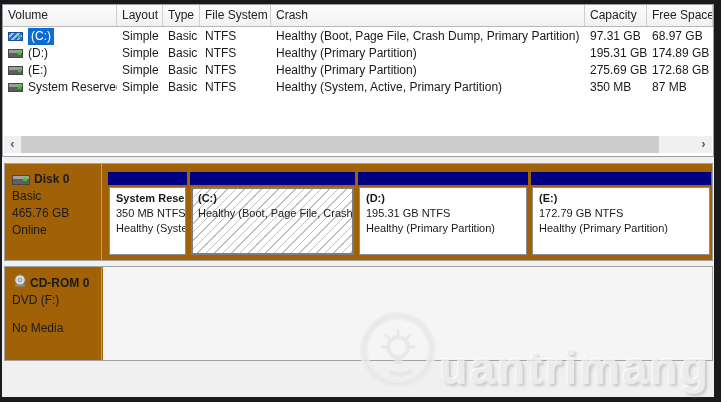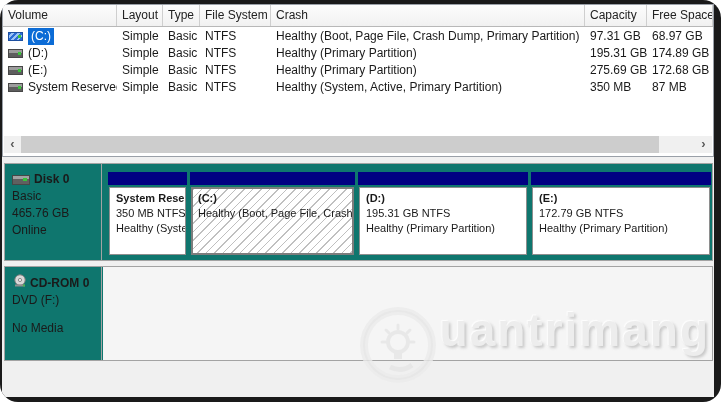--- a/index.html
+++ b/index.html
@@ -1,19 +1,19 @@
 <!DOCTYPE html>
 <html><head>
 <meta charset="utf-8">
 <style>
   * { margin:0; padding:0; box-sizing:border-box; }
   html,body { width:721px; height:402px; }
   body { font-family:"Liberation Sans", sans-serif; font-size:12px; color:#1a1a1a; }
 
-  .window { position:relative; width:721px; height:402px; background:#1a1a1a; overflow:hidden;border-radius:18px; }
+  .window { position:relative; width:721px; height:402px; background:#1a1a1a; overflow:hidden; }
   .inner { position:absolute; left:2px; top:4px; width:712px; height:393px; background:#f0f0f0; }
 
   
   .vol-list { position:absolute; left:0; top:0; width:712px; height:153px;
               background:#ffffff; border:1px solid #9aa0a8; }
   .vl-header { position:absolute; left:0; top:0; right:0; height:22px; display:flex;
                background:linear-gradient(#fdfdfd,#f1f1f1); border-bottom:1px solid #b8b8b8; }
   .vl-header .hcell { height:100%; line-height:21px; padding-left:5px; color:#222;
                       border-right:1px solid #cfcfcf; overflow:hidden; white-space:nowrap; }
   .vl-rows { position:absolute; left:0; top:23px; right:0; }
@@ -37,21 +37,21 @@
   .vname.sel { background:#0c6cd6; color:#fff; padding:0 3px; }
 
   
   .hscroll { position:absolute; left:1px; right:1px; bottom:3px; height:17px; background:#f0f0f0; }
   .sarrow { position:absolute; top:0; width:17px; height:17px; text-align:center; line-height:16px;
             color:#5a5a5a; font-size:13px; font-weight:bold; }
   .sarrow.left { left:0; } .sarrow.right { right:0; }
   .sthumb { position:absolute; left:17px; top:0; width:638px; height:17px; background:#cdcdcd; }
 
   
-  .rowbox { position:absolute; left:2px; width:709px; background:#0f766e; border:1px solid #a3a3a3; }
+  .rowbox { position:absolute; left:2px; width:709px; background:#a16207; border:1px solid #a3a3a3; }
   .disk-row { top:159px; height:98px; }
   .cd-row { top:262px; height:95px; }
   .rb-header { position:absolute; left:0; top:0; bottom:0; width:97px; border-right:1px solid #a3a3a3;
                padding:7px 0 0 7px; line-height:17px; }
   .rb-title { font-weight:bold; display:flex; align-items:center; }
   .disk-ico { display:inline-block; width:18px; height:10px; margin-right:4px;
               background:linear-gradient(#a2a2a2 0 3px,#606060 3px 100%); border:1px solid #474747;
               position:relative; }
   .disk-ico::after { content:""; position:absolute; right:2px; top:2px; width:4px; height:3px; background:#3ac43a; }
   .cd-ico { margin-right:2px; }
@@ -63,21 +63,21 @@
   .part { position:absolute; top:8px; height:84px; }
   .pbar { position:absolute; left:0; right:0; top:0; height:13px; background:#000082; }
   .pbox { position:absolute; left:1px; right:1px; top:15px; bottom:1px; background:#fff;
           border:1px solid #8e8e8e; padding:3px 0 0 6px; overflow:hidden; white-space:nowrap;
           font-size:11px; line-height:15px; }
   .pbox .l1 { font-weight:bold; }
   .part.selected .pbox { border:2px solid #7d7d7d; padding:2px 0 0 5px;
     background:#fff repeating-linear-gradient(135deg, rgba(140,140,140,.55) 0 1px, rgba(0,0,0,0) 1px 6px); }
 
   
-  .wm { position:absolute; right:4px; bottom:2px; height:92px; display:flex; align-items:flex-start;
+  .wm { position:absolute; right:4px; bottom:2px; height:92px; display:flex; align-items:flex-end;
         opacity:.8; pointer-events:none; }
   .wm-text { font-size:46px; font-weight:bold; letter-spacing:2px; color:#ececec;
              text-shadow:-1px -1px 1px #ffffff, 2px 2px 3px #bdbdbd; }
 </style>
 </head>
 <body>
 
 <div class="window">
   <div class="inner">
 

